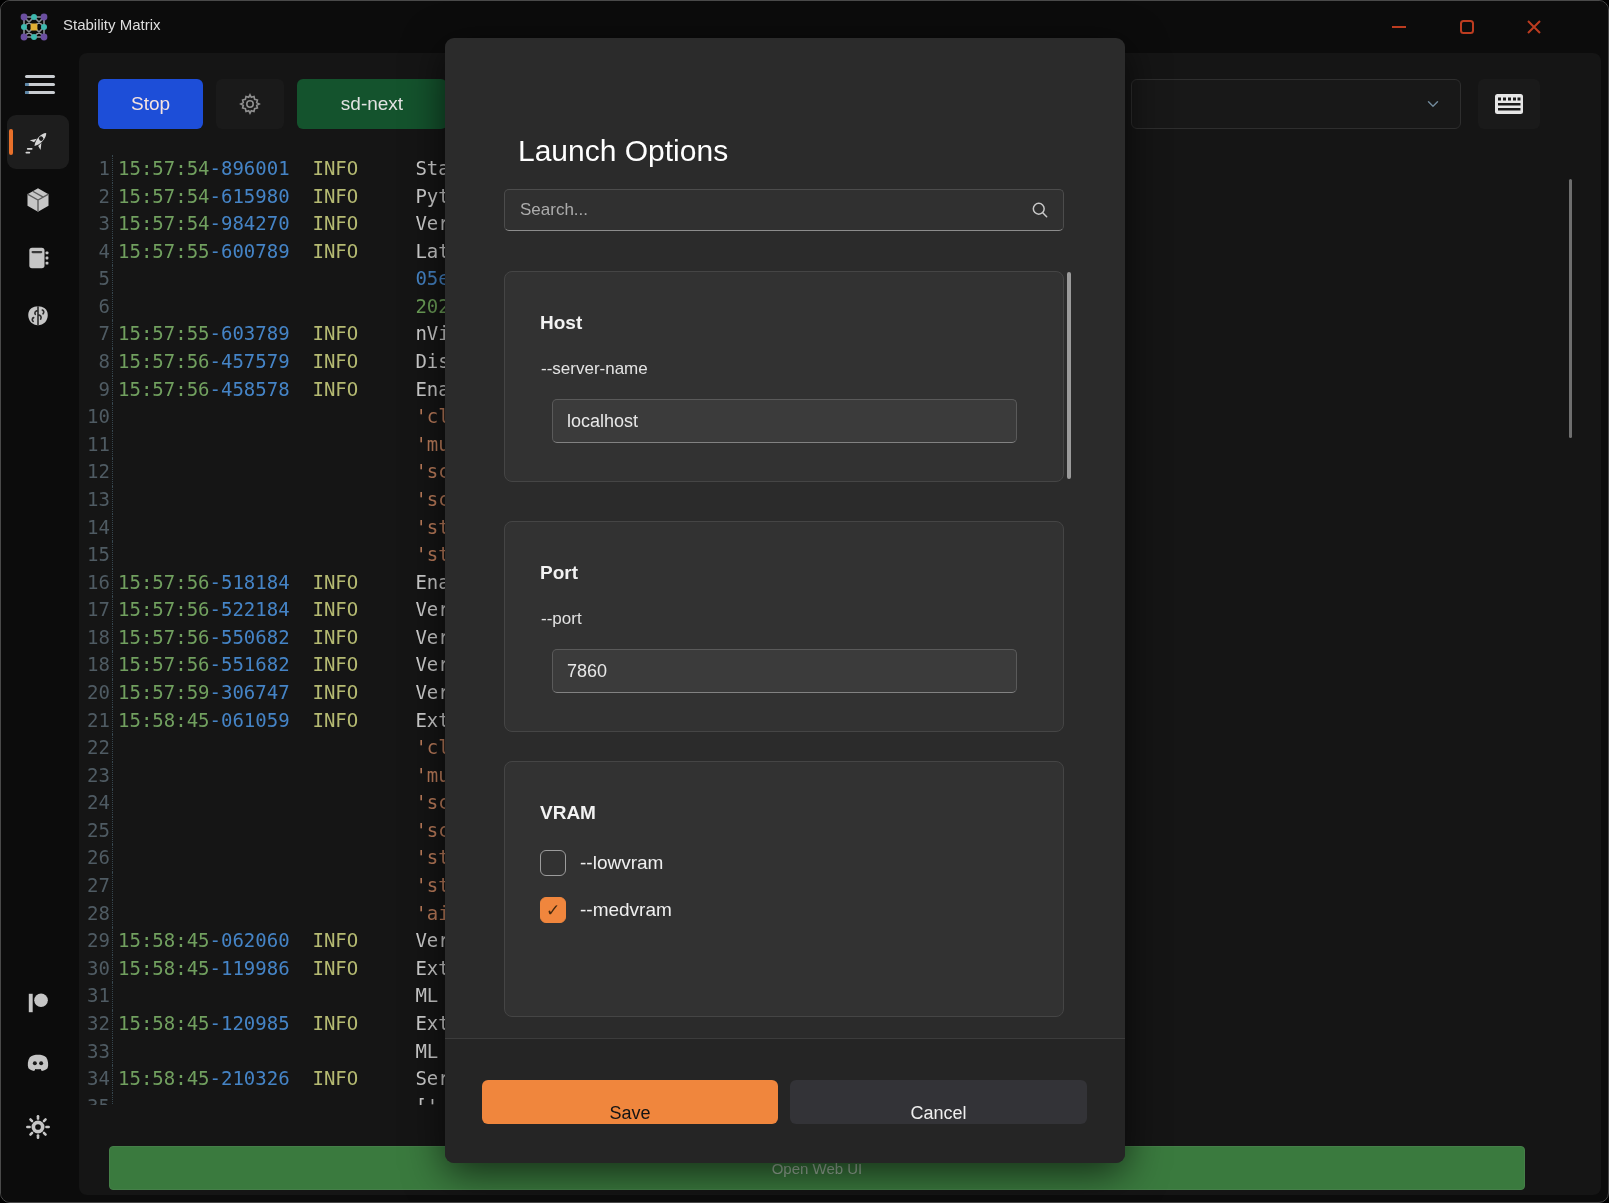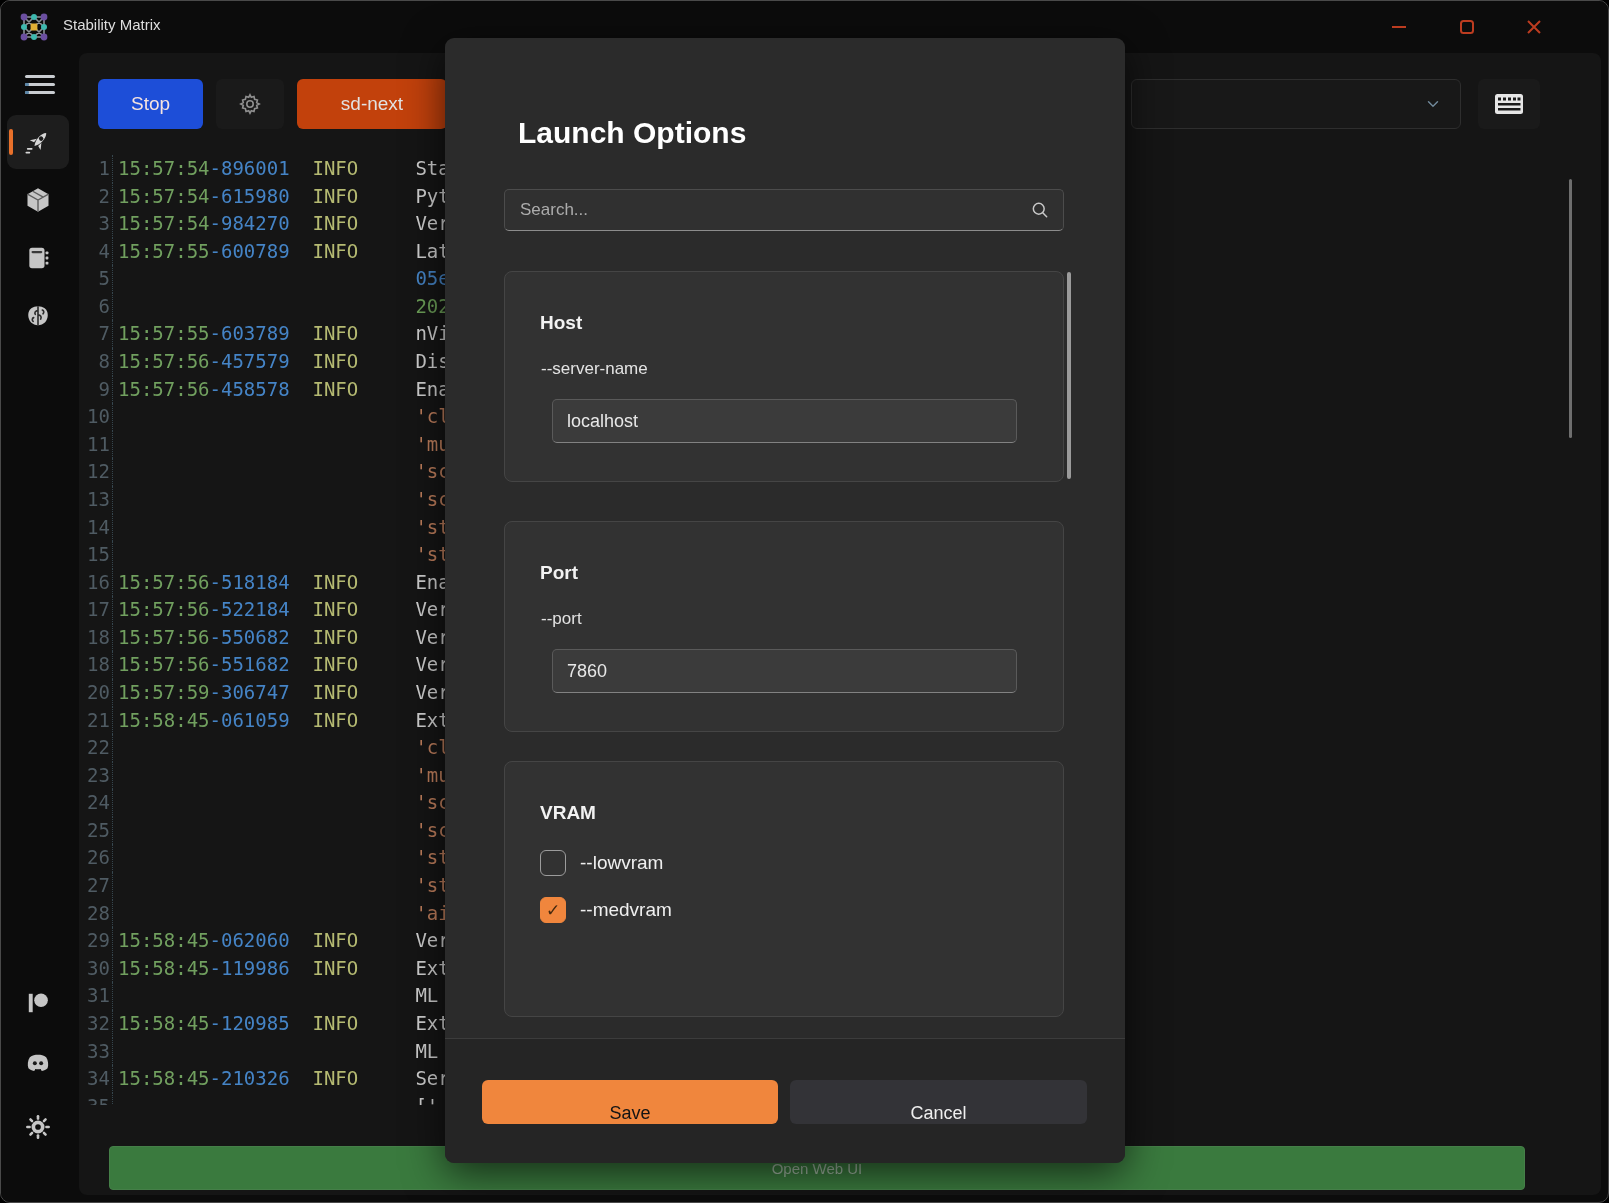--- a/index.html
+++ b/index.html
@@ -26,21 +26,21 @@
   .nav-indicator { position:absolute; left:2px; top:14px; width:4px; height:26px; background:#E8702A; border-radius:3px; }
   .nav-item svg { display:block; }
 
   
   .main { position:absolute; left:78px; top:52px; right:7px; bottom:7px; background:#151515; border-radius:8px; overflow:hidden; }
 
   
   .btn { position:absolute; top:26px; height:50px; border-radius:6px; display:flex; align-items:center; justify-content:center; cursor:pointer; }
   .stop-btn { left:19px; width:105px; background:#1d4ed8; color:#F5E3DF; font-size:19px; }
   .gear-btn { left:137px; width:68px; background:#1A1A1A; }
-  .pkg-btn  { left:218px; width:150px; background:#c2410c; color:#E2E2E2; font-size:19px; }
+  .pkg-btn  { left:218px; width:150px; background:#14532d; color:#E2E2E2; font-size:19px; }
   .combo    { left:1052px; width:330px; background:#181818; border:1px solid #2E2E2E; justify-content:flex-end; padding-right:18px; }
   .kbd-btn  { left:1399px; width:62px; background:#1A1A1A; }
 
   
   .log { position:absolute; left:7px; top:102px; right:20px; height:950px; overflow:hidden;
          font-family:"DejaVu Sans Mono", monospace; font-size:19px; }
   .log-row { display:flex; height:27.58px; line-height:27.58px; white-space:pre; }
   .log-row .ln { width:24px; text-align:right; color:#4F5B63; flex:none; }
   .log-row .lc { border-left:1px dotted #36464E; margin-left:2px; padding-left:5px; }
   .c-time { color:#71A05F; } .c-ms { color:#4584C6; } .c-level { color:#B5BA72; }
@@ -48,21 +48,21 @@
   .log-scrollbar { position:absolute; right:29px; top:126px; width:3px; height:259px; background:#6E6E6E; border-radius:2px; cursor:pointer; }
 
   
   .webui-btn { position:absolute; left:30px; top:1093px; width:1416px; height:44px; background:#3A7A3E;
                border:1px solid #457F48; border-radius:4px; display:flex; align-items:center; justify-content:center;
                color:#A3B8A4; font-size:15px; cursor:pointer; }
 
   
   .modal { position:absolute; left:444px; top:37px; width:680px; height:1125px; background:#2B2B2B;
            border-radius:9px; box-shadow:0 10px 40px rgba(0,0,0,0.65); overflow:hidden; }
-  .modal-title { position:absolute; left:73px; top:78px; font-size:30px; font-weight:700; color:#FFFFFF; }
+  .modal-title { position:absolute; left:73px; top:96px; font-size:30px; font-weight:400; color:#FFFFFF; }
   .search-wrap { position:absolute; left:59px; top:151px; width:560px; height:42px; }
   .search-input { width:100%; height:100%; background:#303030; border:1px solid #4C4C4C; border-bottom-color:#8C8C8C;
                   border-radius:5px; color:#E6E6E6; font-size:17px; padding:0 40px 0 15px; outline:none;
                   font-family:"Liberation Sans", sans-serif; }
   .search-input::placeholder { color:#ACACAC; }
   .search-icon { position:absolute; right:14px; top:11px; }
 
   .card { position:absolute; left:59px; width:560px; background:#323232; border:1px solid #454545; border-radius:8px; }
   .card-host { top:233px; height:211px; }
   .card-port { top:483px; height:211px; }

